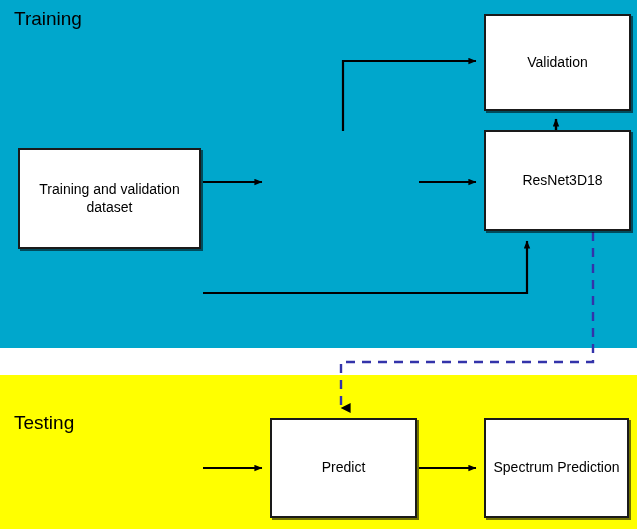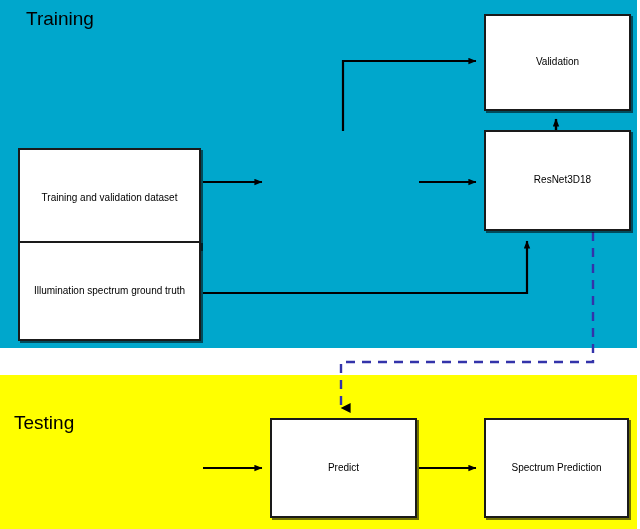--- a/index.html
+++ b/index.html
@@ -35,34 +35,34 @@
     height: 154px;
     background: #ffff00;
   }
   .panel-title {
     position: absolute;
     font-size: 19px;
     color: #000000;
     line-height: 1;
     white-space: nowrap;
   }
-  #training-title { left: 26px; top: 9px; text-align: center; }
+  #training-title { left: 14px; top: 9px; text-align: center; }
   #testing-title  { left: 14px; top: 385px; margin-top: 28px; }
 
   .node {
     position: absolute;
     box-sizing: border-box;
     background: #ffffff;
     border: 2px solid #1a1a1a;
     box-shadow: 2px 2px 0 rgba(0,0,0,0.55);
     display: flex;
     align-items: center;
     justify-content: center;
     text-align: center;
-    font-size: 10px;
+    font-size: 14px;
     color: #000000;
     line-height: 1.25;
     padding: 2px 6px;
   }
 
   #node-train-dataset { left: 18px;  top: 148px; width: 183px; height: 101px; }
   #node-illumination  { left: 18px;  top: 241px; width: 183px; height: 100px; }
   #node-augmentation  { left: 270px; top: 130px; width: 147px; height: 101px; }
   #node-validation    { left: 484px; top: 14px;  width: 147px; height: 97px;  }
   #node-resnet        { left: 484px; top: 130px; width: 147px; height: 101px; padding-left: 16px; }
@@ -128,21 +128,20 @@
       <path d="M203,468 L262,468" stroke="#000000" stroke-width="2.2" fill="none" marker-end="url(#ah)"></path>
     </g>
 
     <g>
       <path d="M419,468 L476,468" stroke="#000000" stroke-width="2.2" fill="none" marker-end="url(#ah)"></path>
     </g>
   </svg>
 
   <div class="node" id="node-train-dataset">Training and validation dataset</div>
 
-  <div class="node" id="node-illumination">Illumination spectrum ground truth</div>
 
 
   <div class="node" id="node-validation">Validation</div>
 
   <div class="node" id="node-resnet">ResNet3D18</div>
 
 
   <div class="node" id="node-spectrumpred">Spectrum Prediction</div>
 
   <div class="node" id="node-predict">Predict</div>

